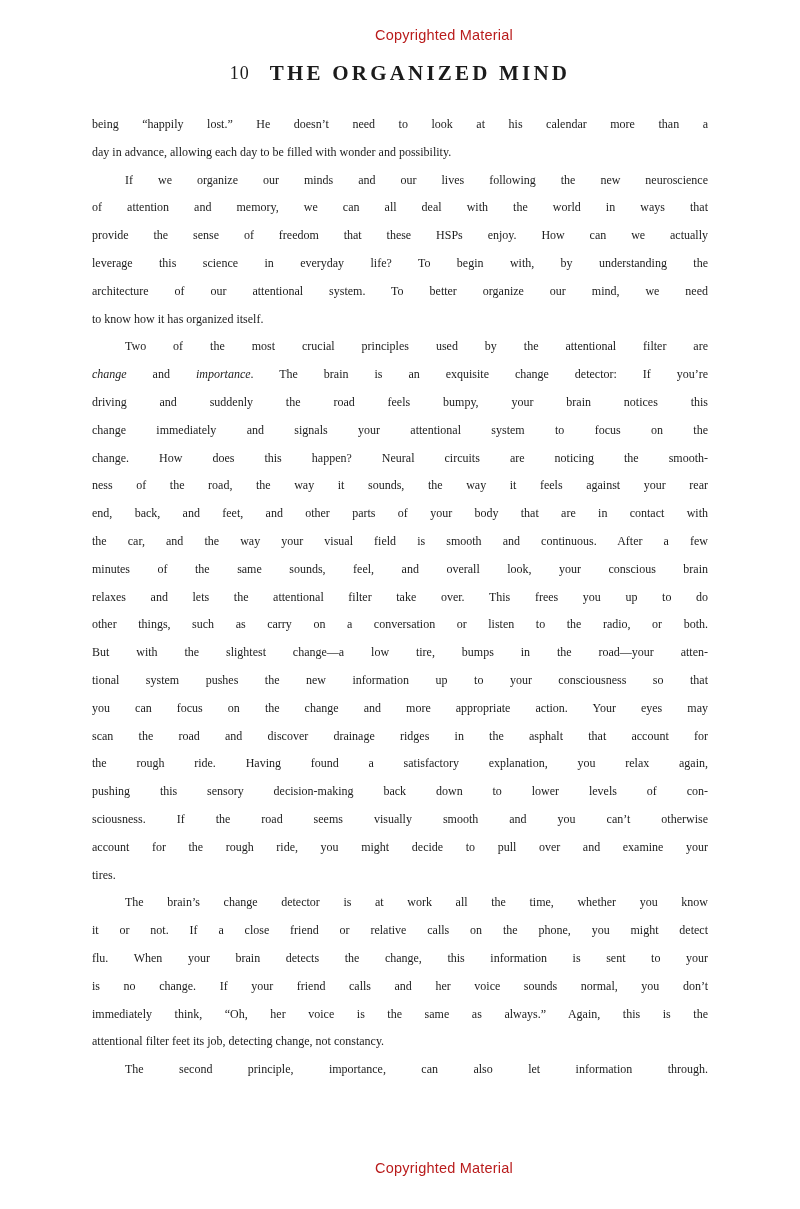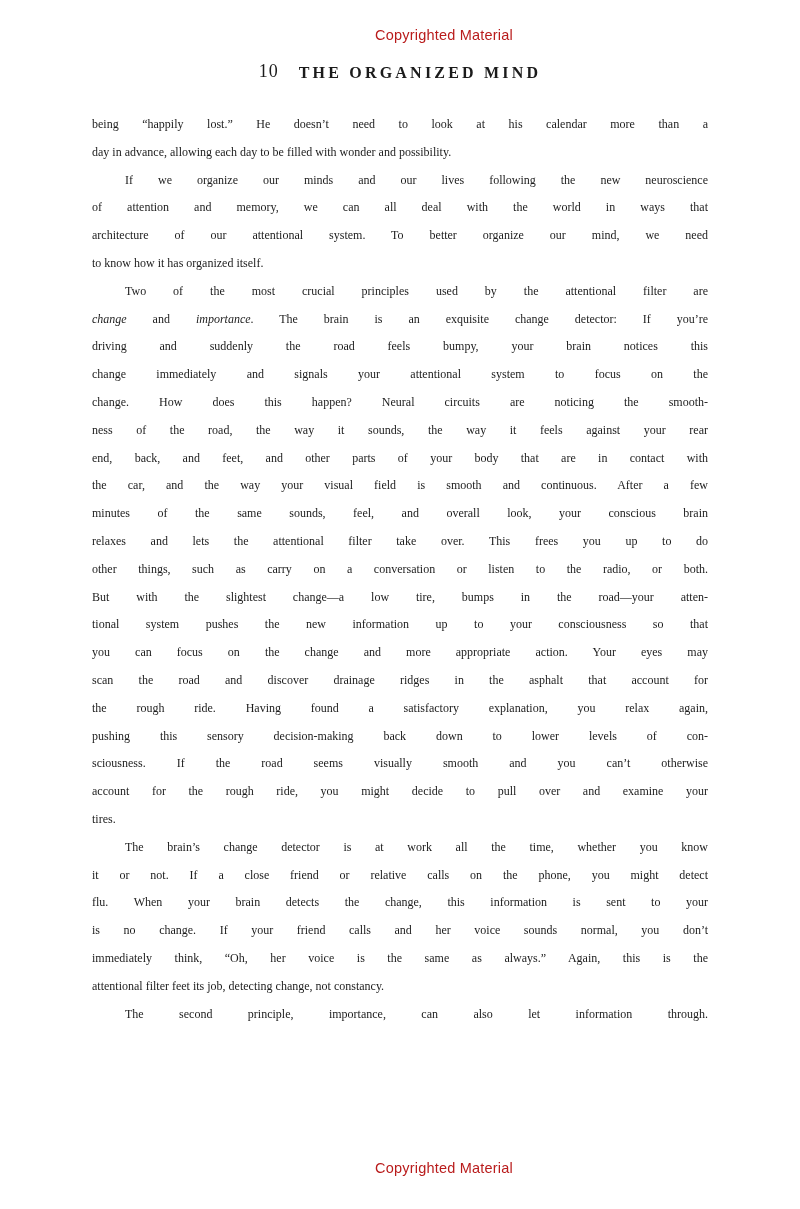--- a/index.html
+++ b/index.html
@@ -38,21 +38,21 @@
     color: #1b1b1b;
     white-space: nowrap;
   }
   .pagenum {
     font-size: 18px;
     letter-spacing: 1px;
     margin-right: 16px;
     vertical-align: 1px;
   }
   .booktitle {
-    font-size: 16px;
+    font-size: 21px;
     font-weight: bold;
     letter-spacing: 3.2px;
   }
 
   .body-text {
     position: absolute;
     left: 92px;
     top: 111px;
     width: 616px;
     font-family: "Liberation Serif", "DejaVu Serif", serif;
@@ -79,20 +79,22 @@
   <div class="running-header">
     <span class="pagenum">10</span>
     <span class="booktitle">THE ORGANIZED MIND</span>
   </div>
 
   <div class="body-text" id="body-text">
       <div class="line j">being “happily lost.” He doesn’t need to look at his calendar more than a</div>
       <div class="line">day in advance, allowing each day to be filled with wonder and possibility.</div>
       <div class="line j ind">If we organize our minds and our lives following the new neuroscience</div>
       <div class="line j">of attention and memory, we can all deal with the world in ways that</div>
+      <div class="line j">provide the sense of freedom that these HSPs enjoy. How can we actually</div>
+      <div class="line j">leverage this science in everyday life? To begin with, by understanding the</div>
       <div class="line j">architecture of our attentional system. To better organize our mind, we need</div>
       <div class="line">to know how it has organized itself.</div>
       <div class="line j ind">Two of the most crucial principles used by the attentional filter are</div>
       <div class="line j"><i>change</i><span> and </span><i>importance</i><span>. The brain is an exquisite change detector: If you’re</span></div>
       <div class="line j">driving and suddenly the road feels bumpy, your brain notices this</div>
       <div class="line j">change immediately and signals your attentional system to focus on the</div>
       <div class="line j">change. How does this happen? Neural circuits are noticing the smooth-</div>
       <div class="line j">ness of the road, the way it sounds, the way it feels against your rear</div>
       <div class="line j">end, back, and feet, and other parts of your body that are in contact with</div>
       <div class="line j">the car, and the way your visual field is smooth and continuous. After a few</div>

